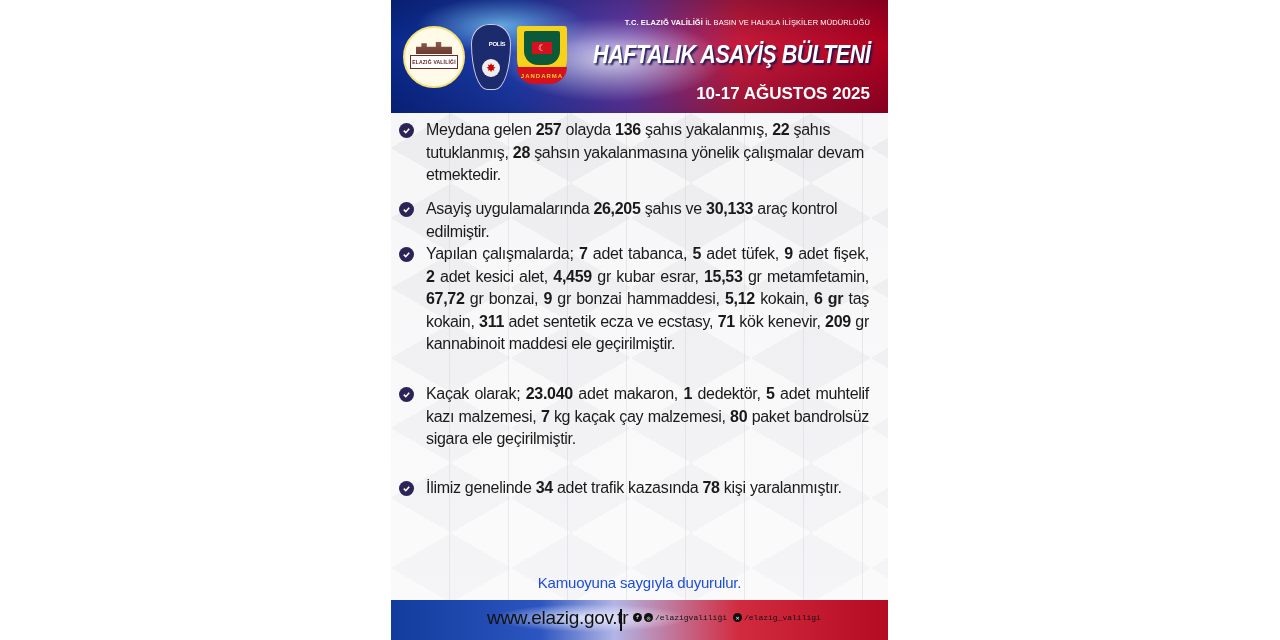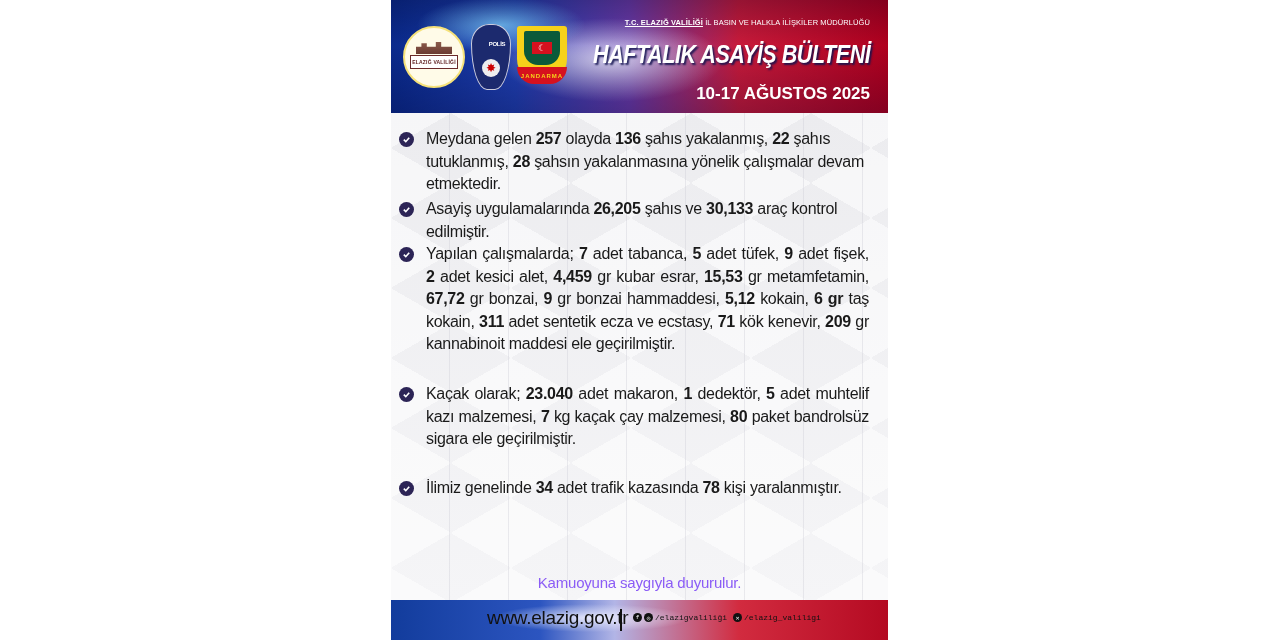--- a/index.html
+++ b/index.html
@@ -24,30 +24,30 @@
   .logo-vali .plate{width:46px;height:12px;background:#fff;border:1px solid #6a2a2a;color:#5a1a1a;font-size:6px;font-weight:bold;display:flex;align-items:center;justify-content:center;letter-spacing:0.2px;}
   .logo-vali .castle{position:absolute;top:14px;width:36px;height:12px;background:linear-gradient(#8a5a4a,#6b3b32);clip-path:polygon(0 100%,0 40%,15% 40%,15% 10%,30% 10%,30% 40%,55% 40%,55% 0,70% 0,70% 40%,100% 40%,100% 100%);}
   .logo-polis{position:absolute;left:80px;top:24px;width:38px;height:64px;background:#1c2a6e;border-radius:45% 45% 40% 40%/30% 30% 70% 70%;border:1px solid #ccd;display:flex;align-items:center;justify-content:center;flex-direction:column;}
   .logo-polis .txt{color:#fff;font-size:6px;font-weight:bold;margin-top:-4px;}
   .logo-polis .star{width:18px;height:18px;border-radius:50%;background:#eee;margin-top:3px;display:flex;align-items:center;justify-content:center;color:#c00;font-size:12px;line-height:1;}
   .logo-jand{position:absolute;left:126px;top:26px;width:50px;height:58px;background:#f6d21a;border-radius:3px 3px 25px 25px;display:flex;align-items:flex-start;justify-content:center;}
   .logo-jand .inner{margin-top:5px;width:36px;height:34px;background:#0b5a3a;border-radius:2px 2px 14px 14px;display:flex;align-items:center;justify-content:center;}
   .logo-jand .flag{width:20px;height:12px;background:#d6111e;color:#fff;font-size:9px;display:flex;align-items:center;justify-content:center;}
   .logo-jand .band{position:absolute;bottom:0;left:0;width:100%;height:17px;background:#d6111e;border-radius:0 0 25px 25px;color:#f6d21a;font-size:6px;font-weight:bold;display:flex;align-items:center;justify-content:center;letter-spacing:1px;}
   .hdr-org{position:absolute;right:18px;top:18px;color:#fff;font-size:7.5px;letter-spacing:0.1px;white-space:nowrap;}
-  .hdr-org b{font-weight:bold;text-decoration:underline;}
+  .hdr-org b{font-weight:bold;}
   .hdr-title{position:absolute;right:18px;top:40px;color:#fff;font-size:25px;font-weight:bold;font-style:italic;letter-spacing:-0.5px;transform:scaleX(0.86);transform-origin:right center;text-shadow:2px 2px 2px rgba(20,20,80,0.9);white-space:nowrap;}
   .hdr-date{position:absolute;right:18px;top:84px;color:#fff;font-size:17px;white-space:nowrap;font-weight:bold;}
   .item{position:absolute;left:8px;width:470px;display:flex;}
   .check{width:15px;height:15px;border-radius:50%;background:#2c2456;flex:0 0 15px;margin-top:4px;display:flex;align-items:center;justify-content:center;}
   .check svg{width:9px;height:9px;}
   .txt{margin-left:12px;font-family:"Liberation Sans Narrow","Liberation Sans",sans-serif;color:#1a1a1a;font-size:16px;line-height:22.5px;letter-spacing:-0.3px;transform-origin:left top;}
   .txt b{font-weight:bold;}
   .justify{text-align:justify;text-align-last:left;margin-left:12px;}
-  .closing{position:absolute;left:0;width:497px;top:574px;text-align:center;color:#8b5cf6;font-size:15px;letter-spacing:-0.2px;}
+  .closing{position:absolute;left:0;width:497px;top:574px;text-align:center;color:#1d4ed8;font-size:15px;letter-spacing:-0.2px;}
   .footer{position:absolute;left:0;top:600px;width:497px;height:40px;
     background:
       radial-gradient(ellipse 140px 20px at 200px 18px, rgba(240,240,255,0.9), transparent 70%),
       linear-gradient(90deg,#123c9c 0%,#2c55c0 30%,#b2b5e6 45%,#d22b3f 70%,#b40a22 100%);display:flex;align-items:center;}
   .site{position:absolute;left:96px;top:7px;font-size:19px;color:#111;letter-spacing:-0.3px;}
   .sep{position:absolute;left:229px;top:9px;width:2px;height:22px;background:#111;}
   .social{position:absolute;left:242px;top:13px;display:flex;align-items:center;font-size:8px;color:#111;font-family:Liberation Mono, monospace;}
   .sicon{width:9px;height:9px;border-radius:50%;background:#111;color:#fff;font-size:6px;display:inline-flex;align-items:center;justify-content:center;margin-right:2px;}
 </style>
 </head>
@@ -71,21 +71,21 @@
       <div class="inner">
           <div class="flag">☾</div>
         </div>
       <div class="band">JANDARMA</div>
     </div>
     <div class="hdr-org"><b>T.C. ELAZIĞ VALİLİĞİ</b><span> İL BASIN VE HALKLA İLİŞKİLER MÜDÜRLÜĞÜ</span></div>
     <div class="hdr-title">HAFTALIK ASAYİŞ BÜLTENİ</div>
     <div class="hdr-date">10-17 AĞUSTOS 2025</div>
   </div>
 
-  <div class="item" style="top:128px">
+  <div class="item" style="top:119px">
     <div class="check">
         <svg viewBox="0 0 10 10">
           <path d="M2 5.2 L4.2 7.4 L8 3" stroke="#fff" stroke-width="1.8" fill="none"></path>
         </svg>
       </div>
     <div class="txt">Meydana gelen <b>257</b> olayda <b>136</b> şahıs yakalanmış, <b>22</b> şahıs tutuklanmış, <b>28</b> şahsın yakalanmasına yönelik çalışmalar devam etmektedir.</div>
   </div>
   <div class="item" style="top:198px">
     <div class="check">
         <svg viewBox="0 0 10 10">

